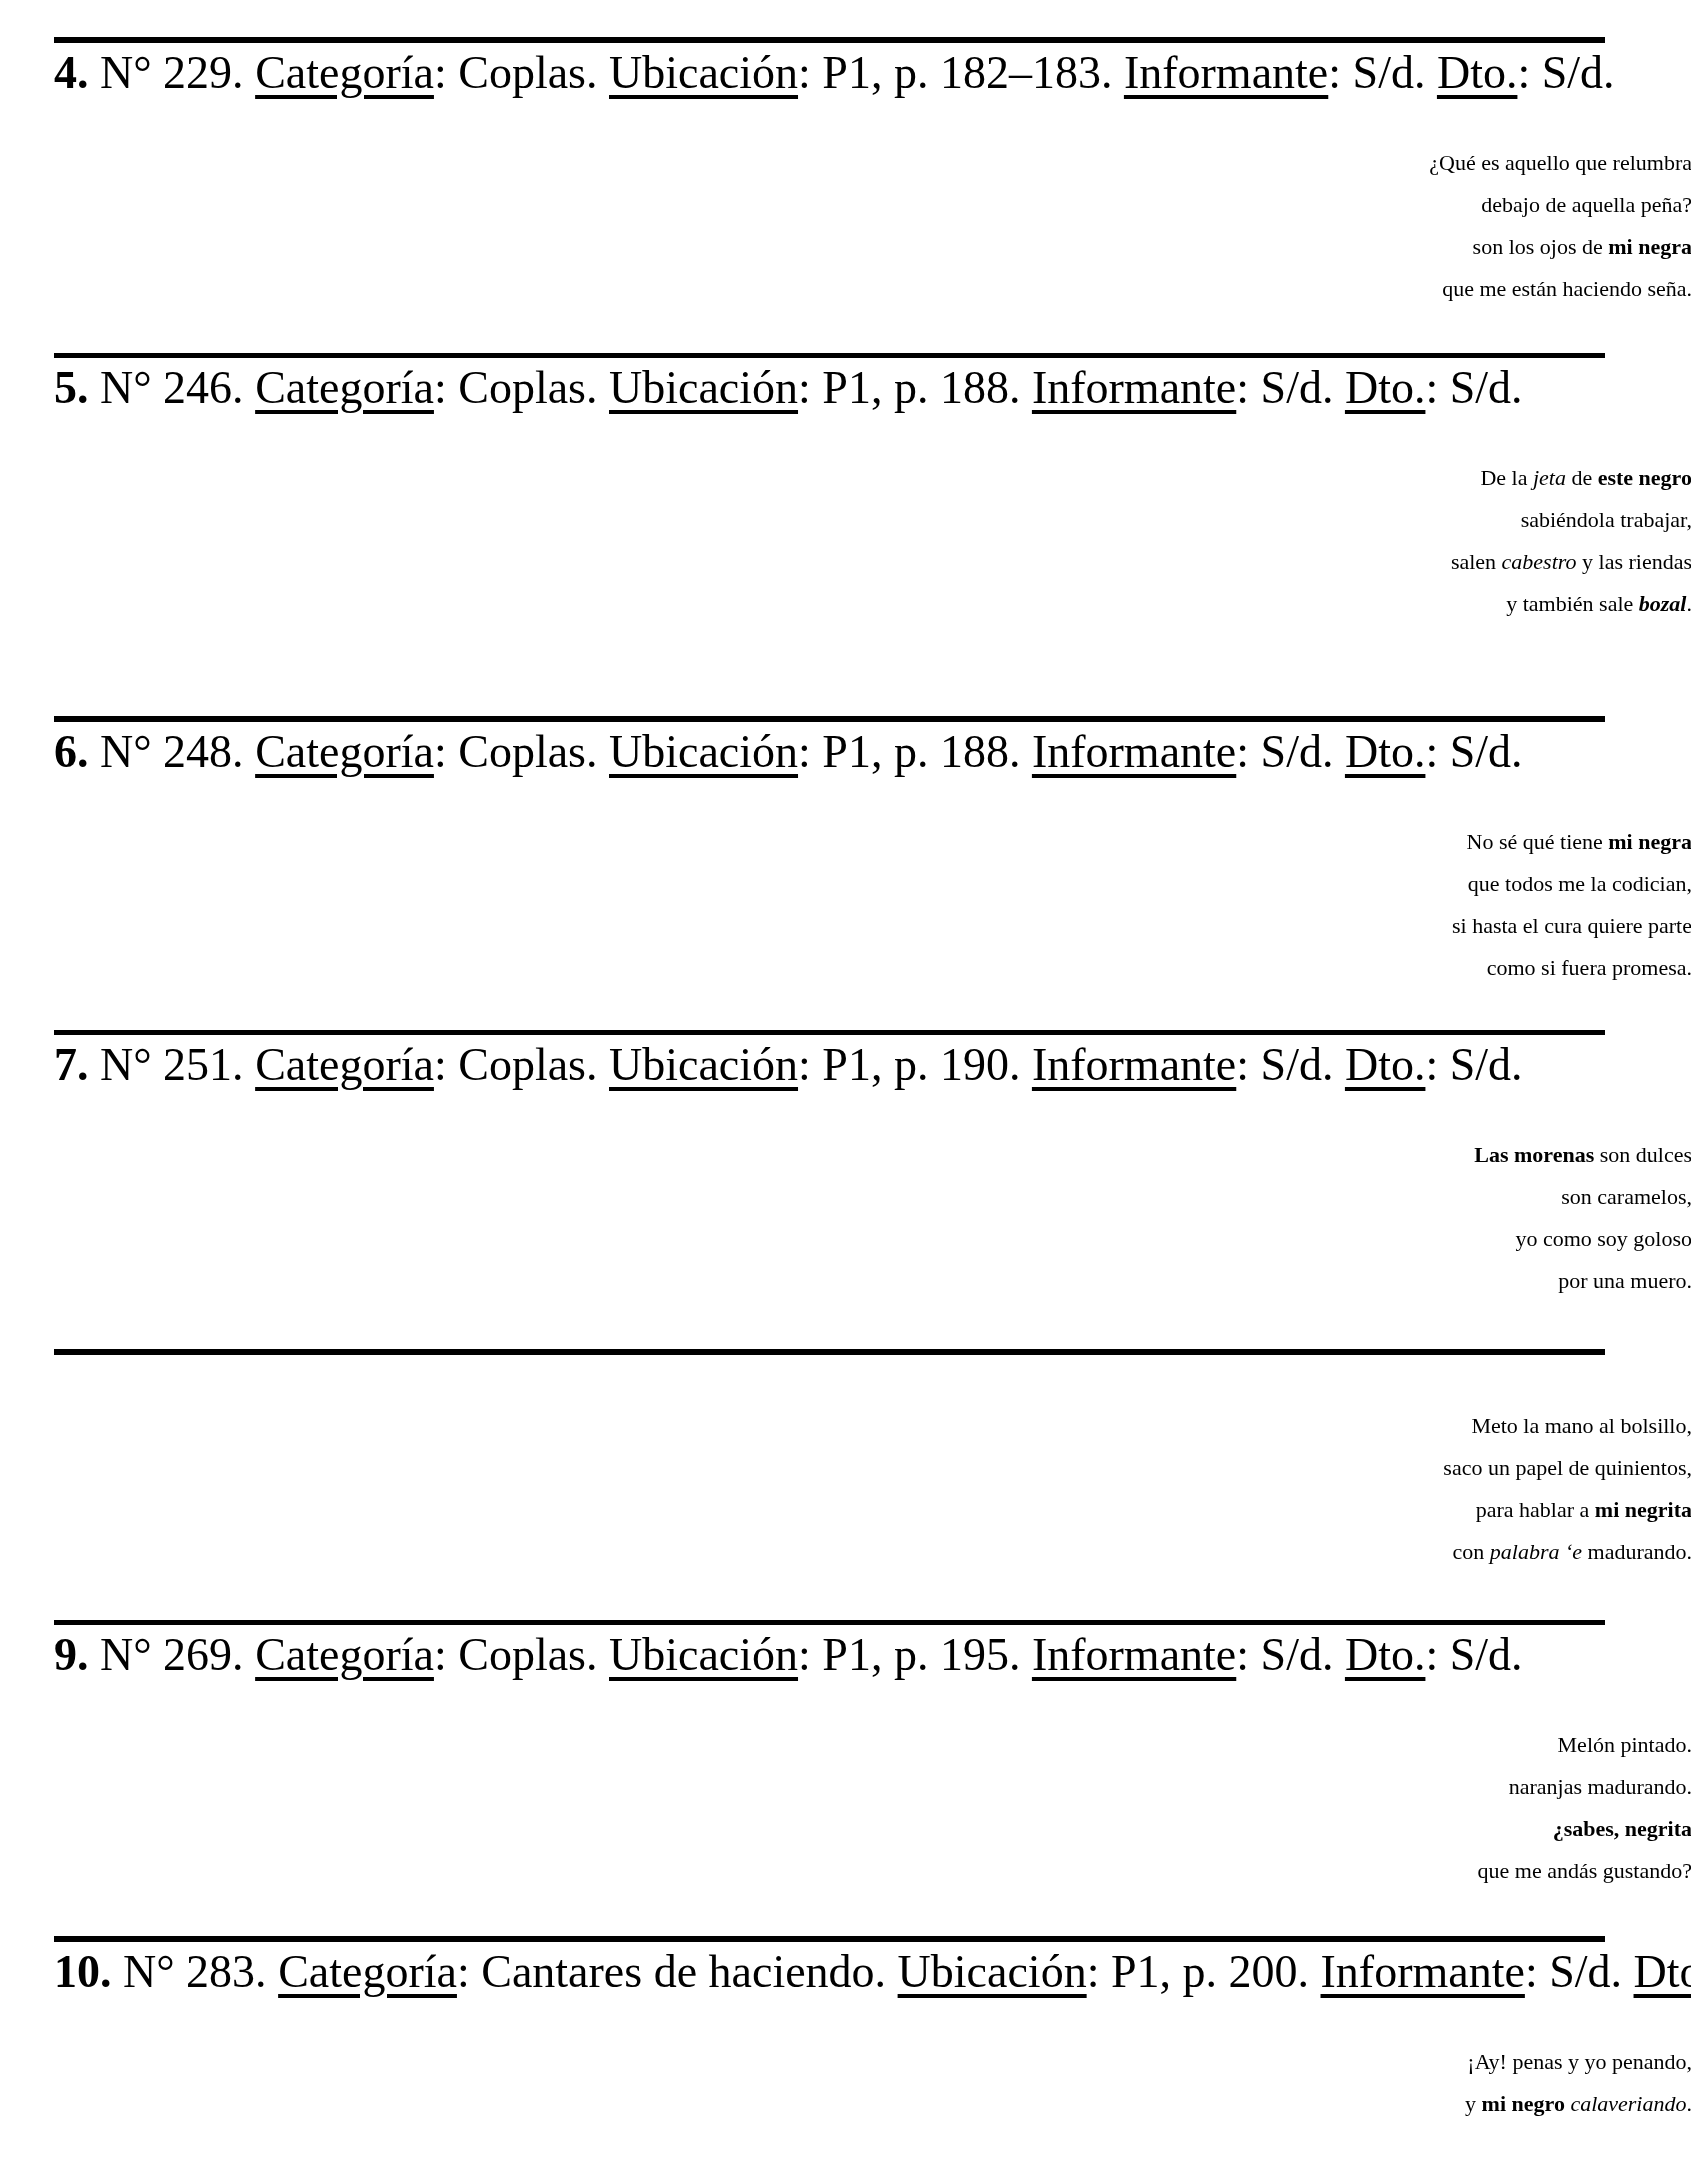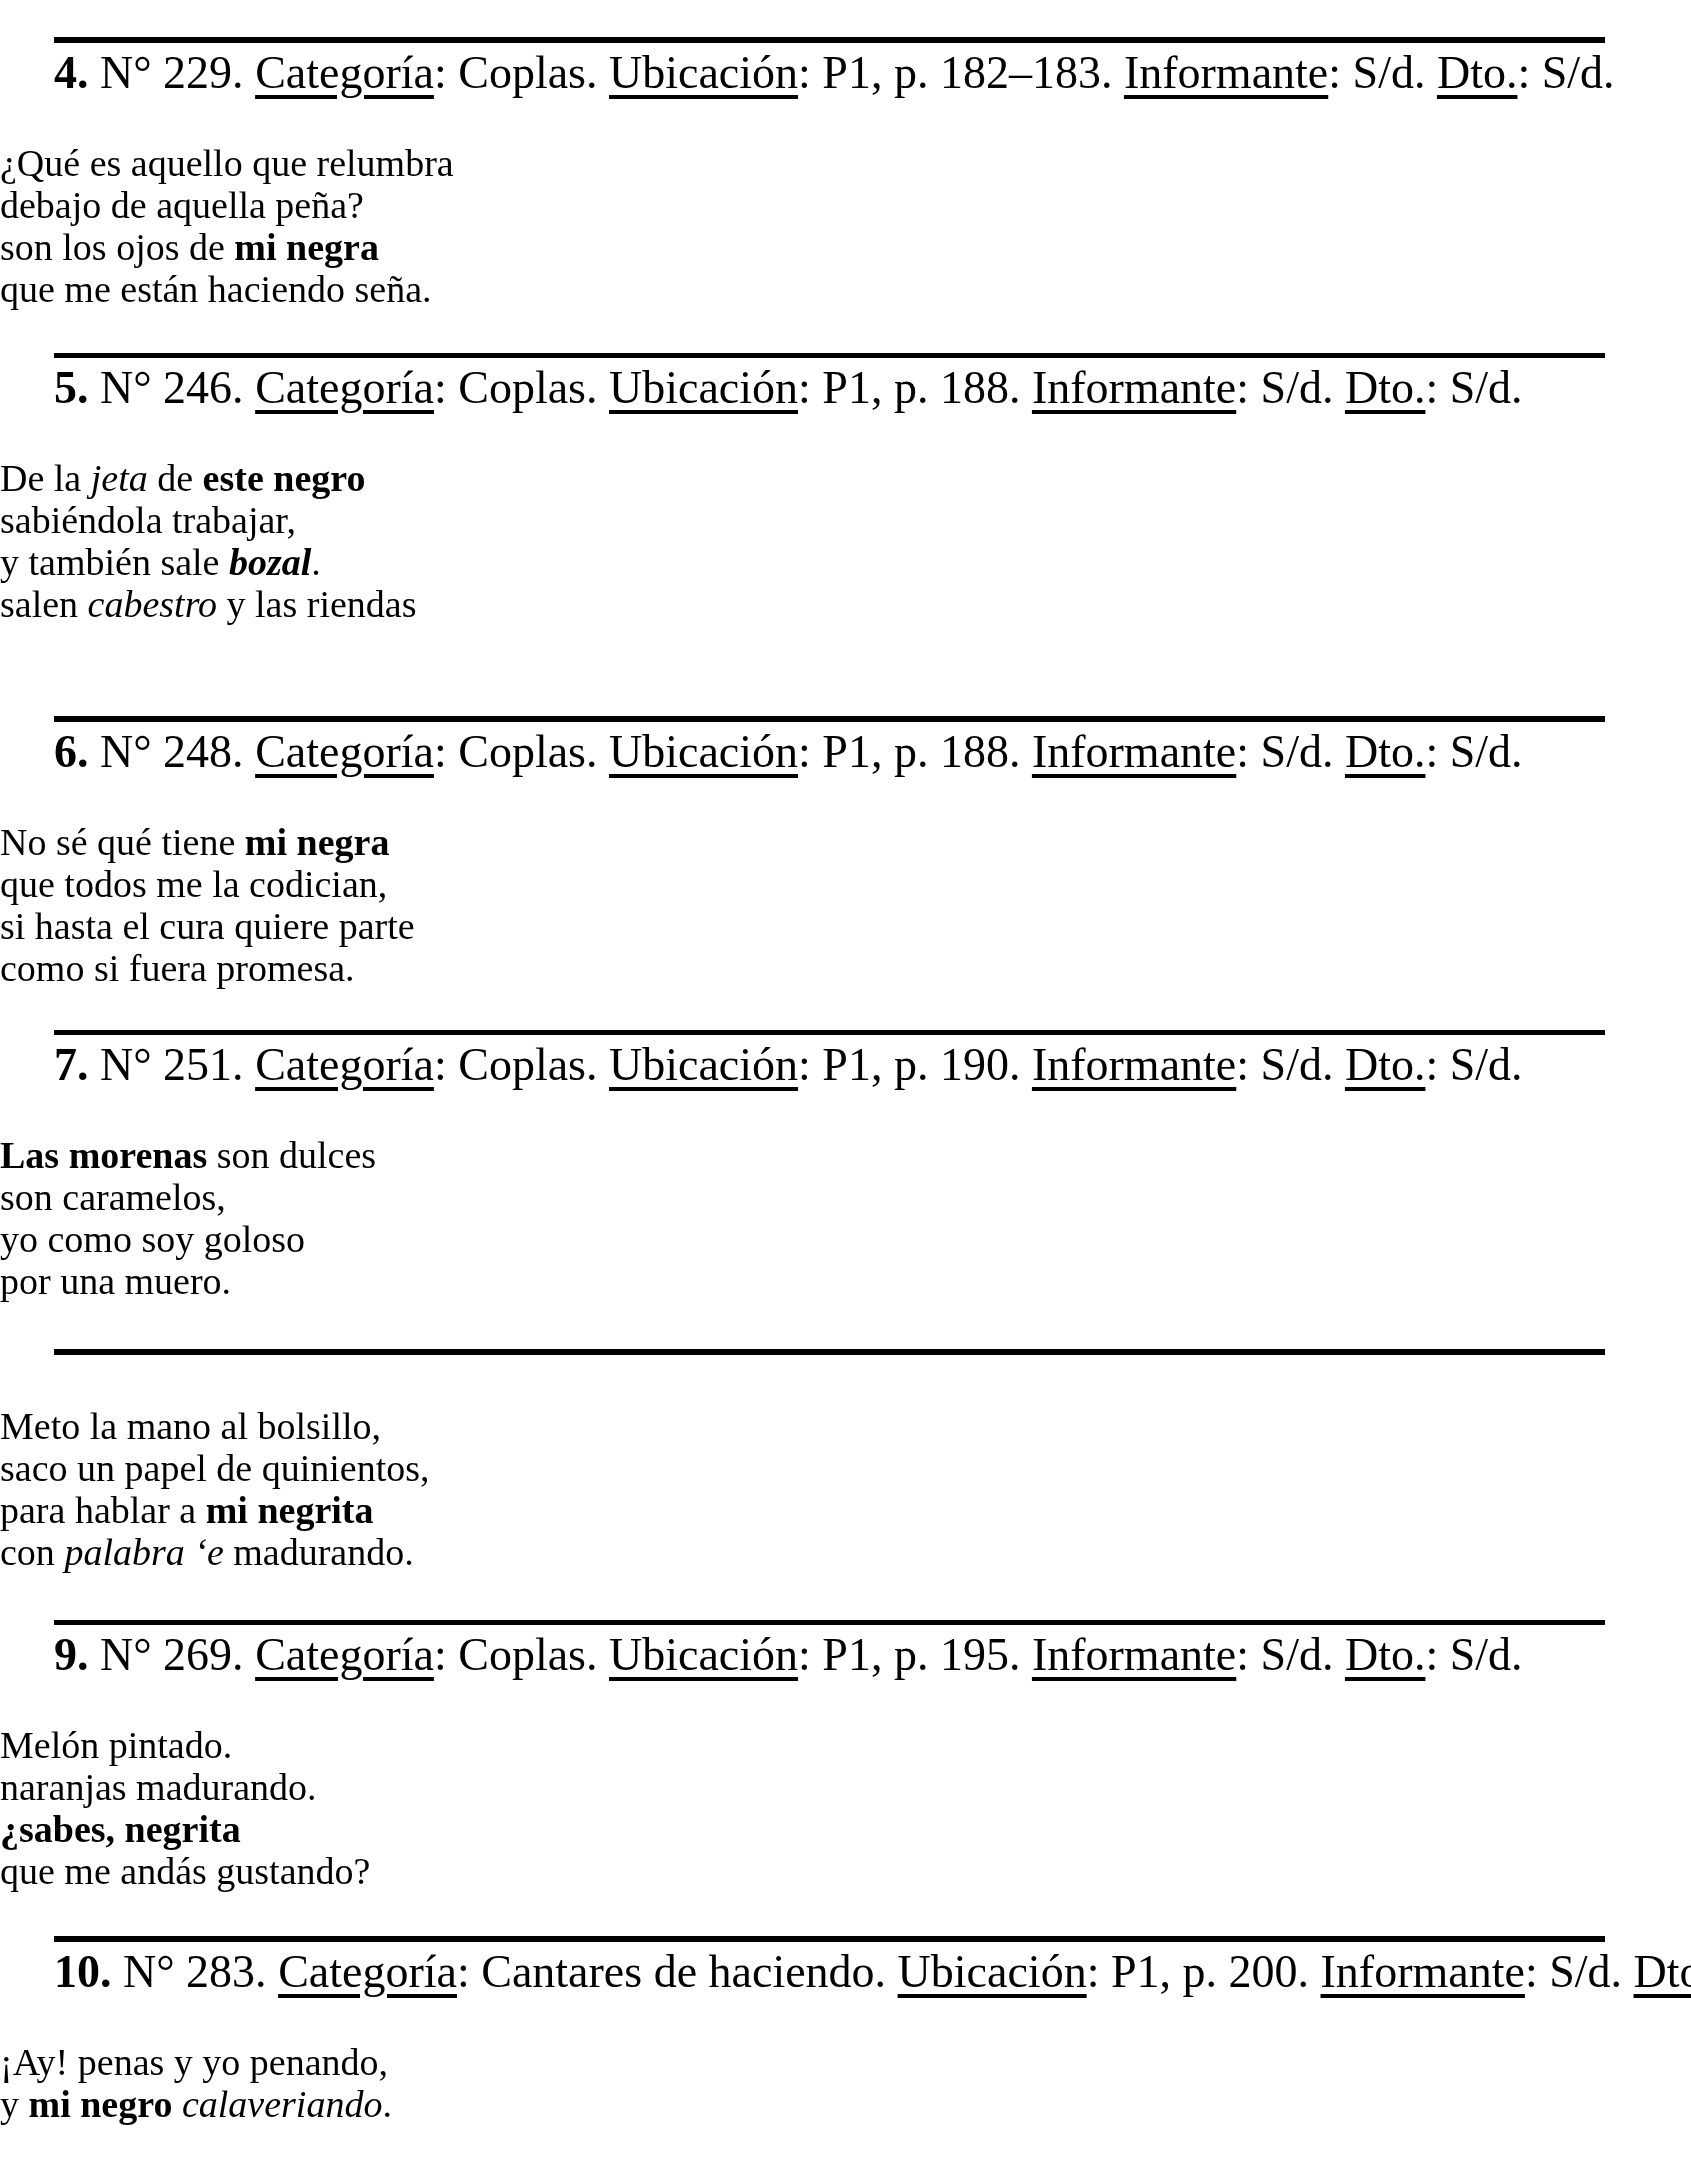--- a/index.html
+++ b/index.html
@@ -27,23 +27,23 @@
     background: #000000;
   }
   .hdr {
     margin: 11px 0 0 54px;
     font-size: 46px;
     line-height: 38px;
     white-space: nowrap;
   }
   .verse {
     margin-top: 50px;
-    font-size: 38px;
+    font-size: 22px;
     line-height: 42px;
-    text-align: left;
+    text-align: right;
   }
   .verse .line { min-height: 42px; }
   .b  { font-weight: bold; }
   .i  { font-style: italic; }
   .bi { font-weight: bold; font-style: italic; }
   .u  {
     text-decoration: underline;
     text-decoration-thickness: 4.3px;
     text-underline-offset: 6.8px;
   }
@@ -71,22 +71,22 @@
         <div class="line"><span>que me están haciendo seña.</span></div>
       </div>
   </section>
 
   <section class="entry e5">
     <div class="rule"></div>
     <p class="hdr"><span class="b">5. </span><span>N° 246. </span><span class="u">Categoría</span><span>: Coplas. </span><span class="u">Ubicación</span><span>: P1, p. 188. </span><span class="u">Informante</span><span>: S/d. </span><span class="u">Dto.</span><span>: S/d.</span></p>
     <div class="verse">
         <div class="line"><span>De la </span><span class="i">jeta</span><span> de </span><span class="b">este negro</span></div>
         <div class="line"><span>sabiéndola trabajar,</span></div>
+        <div class="line"><span>salen </span><span class="i">cabestro</span><span> y las riendas</span></div>
         <div class="line"><span>y también sale </span><span class="bi">bozal</span><span>.</span></div>
-        <div class="line"><span>salen </span><span class="i">cabestro</span><span> y las riendas</span></div>
       </div>
   </section>
 
   <section class="entry e6">
     <div class="rule"></div>
     <p class="hdr"><span class="b">6. </span><span>N° 248. </span><span class="u">Categoría</span><span>: Coplas. </span><span class="u">Ubicación</span><span>: P1, p. 188. </span><span class="u">Informante</span><span>: S/d. </span><span class="u">Dto.</span><span>: S/d.</span></p>
     <div class="verse">
         <div class="line"><span>No sé qué tiene </span><span class="b">mi negra</span></div>
         <div class="line"><span>que todos me la codician,</span></div>
         <div class="line"><span>si hasta el cura quiere parte</span></div>

